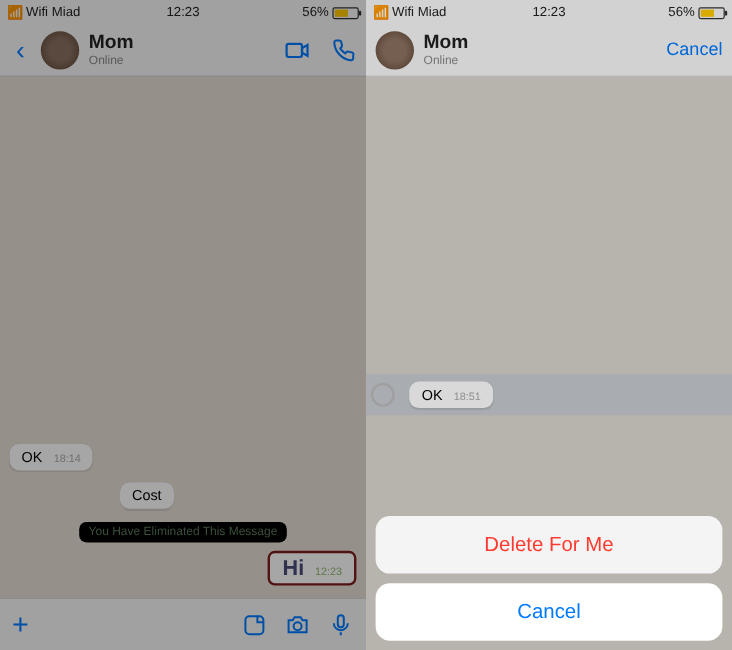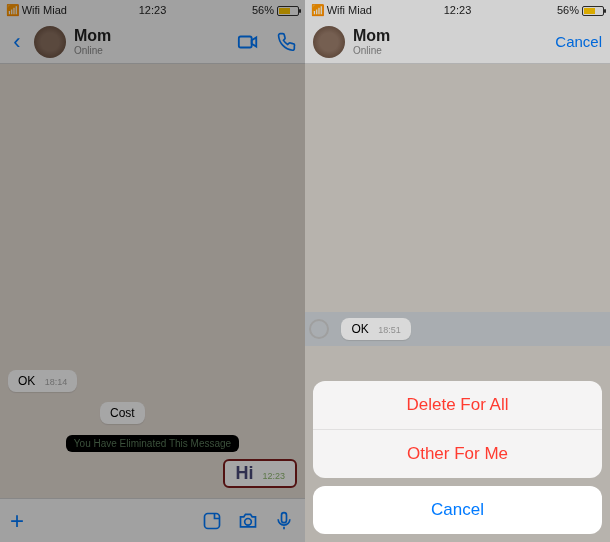--- a/index.html
+++ b/index.html
@@ -199,19 +199,18 @@
         <span>OK</span>
         <span class="time">18:51</span>
       </div>
     </div>
   </div>
 
   <div class="dim-overlay" style="background:rgba(0,0,0,0.15);"></div>
 
   <div class="action-sheet">
     <div class="sheet-group">
-      <div class="sheet-item">Delete For All</div>
-      <div class="sheet-item">Other For Me</div>
+      <div class="sheet-item">Delete For Me</div>
     </div>
     <div class="sheet-cancel">Cancel</div>
   </div>
 
 </div>
 
 </body></html>

